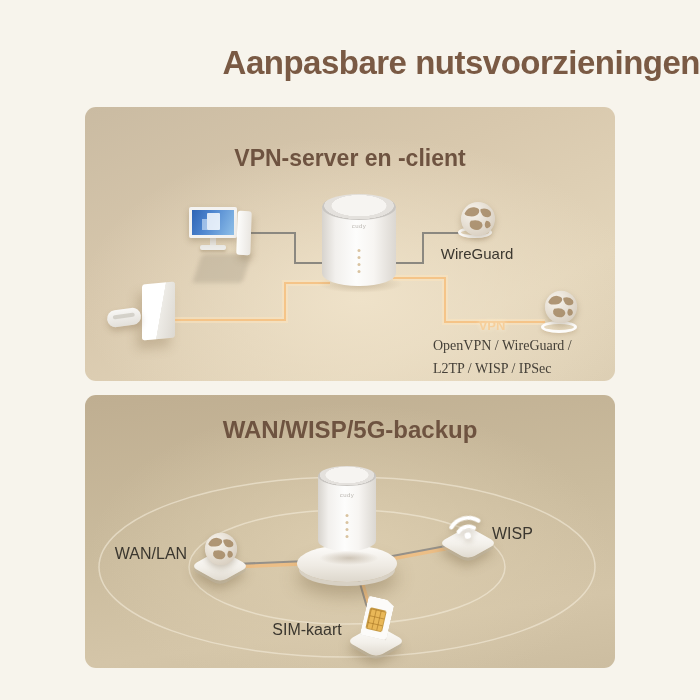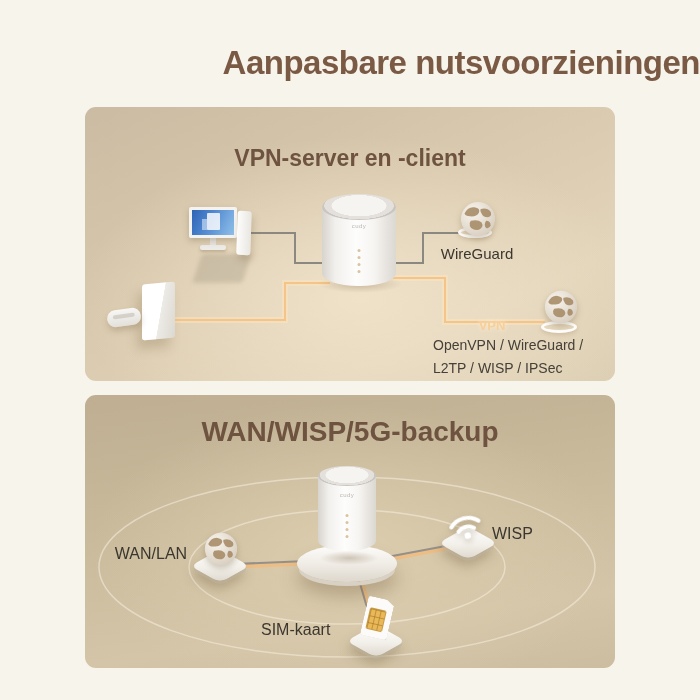--- a/index.html
+++ b/index.html
@@ -14,21 +14,21 @@
   #panel-vpn { top:107px; height:274px;
     background: radial-gradient(ellipse 430px 250px at 52% 70%, #efe2c9 0%, rgba(239,226,201,0) 65%),
                 linear-gradient(155deg,#cabba2 0%, #d8c8ad 40%, #e3d5ba 75%, #ddcfb4 100%); padding-left: 24px; }
   #panel-backup { top:395px; height:273px;
     background: radial-gradient(ellipse 400px 230px at 50% 58%, #dccdaf 0%, rgba(220,205,175,0) 65%),
                 linear-gradient(172deg,#bfae91 0%, #cabb9d 45%, #d4c5a8 78%, #ccbda0 100%); }
 
   .panel-title { position:absolute; left:0; width:100%; text-align:center;
                  font-weight:bold; color:#6e5340; }
   #panel-vpn .panel-title { top:38px; font-size:23px; }
-  #panel-backup .panel-title { top:21px; font-size:28px; }
+  #panel-backup .panel-title { top:21px; font-size:24px; }
 
   svg.lines { position:absolute; left:0; top:0; }
   .gray   { fill:none; stroke:#8b8880; stroke-width:2; }
   .orange { fill:none; stroke:#f5c488; stroke-width:2; }
   .orange-glow { fill:none; stroke:#fbe3bd; stroke-width:6; opacity:.55; }
   .c-gray { fill:none; stroke:#95918a; stroke-width:2; }
   .c-glow { fill:none; stroke:#f1bc7d; stroke-width:5; opacity:.8; stroke-linecap:round; }
   .ring-faint { fill:none; stroke:rgba(246,239,223,.55); stroke-width:1.5; }
 
   
@@ -75,21 +75,21 @@
 
   
   .globe { position:absolute; filter: drop-shadow(0 3px 3px rgba(110,88,55,.3)); }
   .ring { position:absolute; border:3px solid rgba(255,255,255,.95); border-radius:50%;
           box-shadow:0 2px 4px rgba(150,120,80,.25); }
   .lbl { position:absolute; color:#3b372f; font-size:15px; }
   .vpn-tag { position:absolute; left:388px; top:199px; width:38px; text-align:center;
              font-size:13px; font-weight:bold; color:#f6cf9b;
              text-shadow:0 0 5px rgba(255,242,214,.9);margin-top:12px; }
   .protocols { position:absolute; left:348px; top:227px; font-size:14px; line-height:23px;
-               color:#454038; }
+               color:#454038;font-family:Liberation Serif, serif; }
 
   
   .platform { position:absolute; left:212px; top:150px; width:100px; height:37px; border-radius:50%;
     background:linear-gradient(180deg,#fdfcfa 0%, #efebe4 55%, #ddd7cc 100%);
     box-shadow:0 6px 0 -2px #d8d1c4, 0 14px 18px rgba(110,88,55,.35); }
   .pad-wrap { position:absolute; width:60px; height:60px; transform:scaleY(.56); }
   .pad { position:absolute; left:9px; top:9px; width:42px; height:42px; border-radius:9px;
     transform:rotate(45deg);
     background:linear-gradient(135deg,#ffffff 0%, #f3f0ea 55%, #ddd7cc 100%);
     box-shadow:4px 4px 0 rgba(190,180,160,.55), 9px 11px 14px rgba(110,88,55,.35); }
@@ -243,16 +243,16 @@
       <circle cx="20" cy="28" r="3.2" fill="#ffffff"></circle>
     </svg>
     <div class="p2lbl" style="left:407px;top:130px">WISP</div>
 
     <div class="pad-wrap" style="left:261px;top:216px">
         <div class="pad"></div>
       </div>
     <div class="sim-card">
       <div class="sim-pads"></div>
     </div>
-    <div class="p2lbl" style="left:176px;top:226px;width:92px;text-align:left">SIM-kaart</div>
+    <div class="p2lbl" style="left:176px;top:226px;width:92px;text-align:center">SIM-kaart</div>
   </section>
 
 </div>
 
 </body></html>

